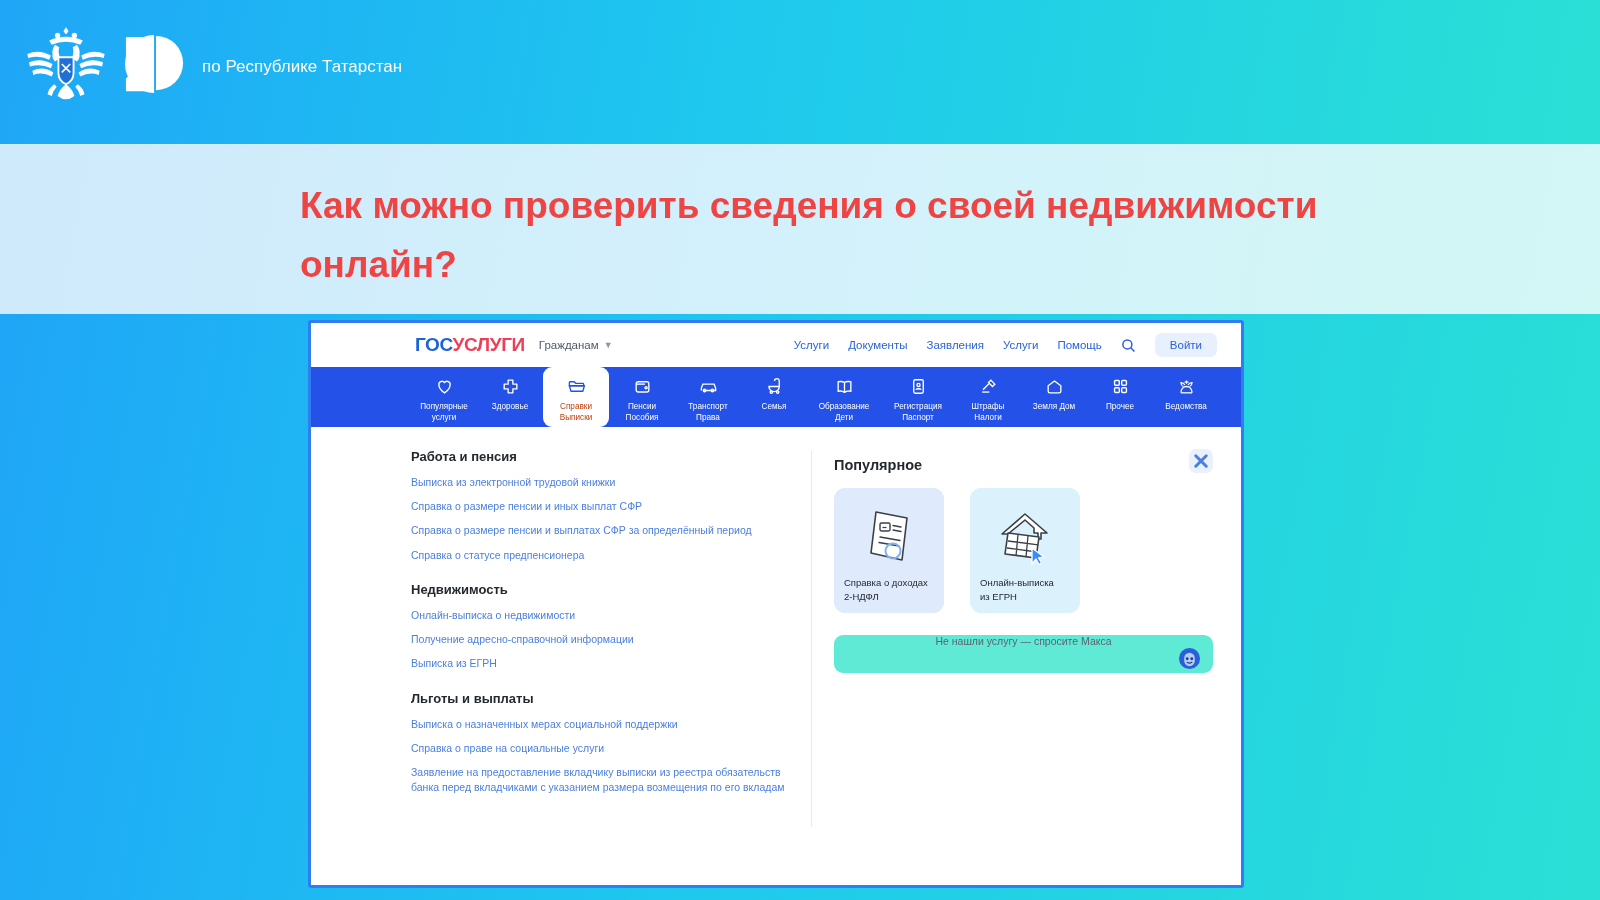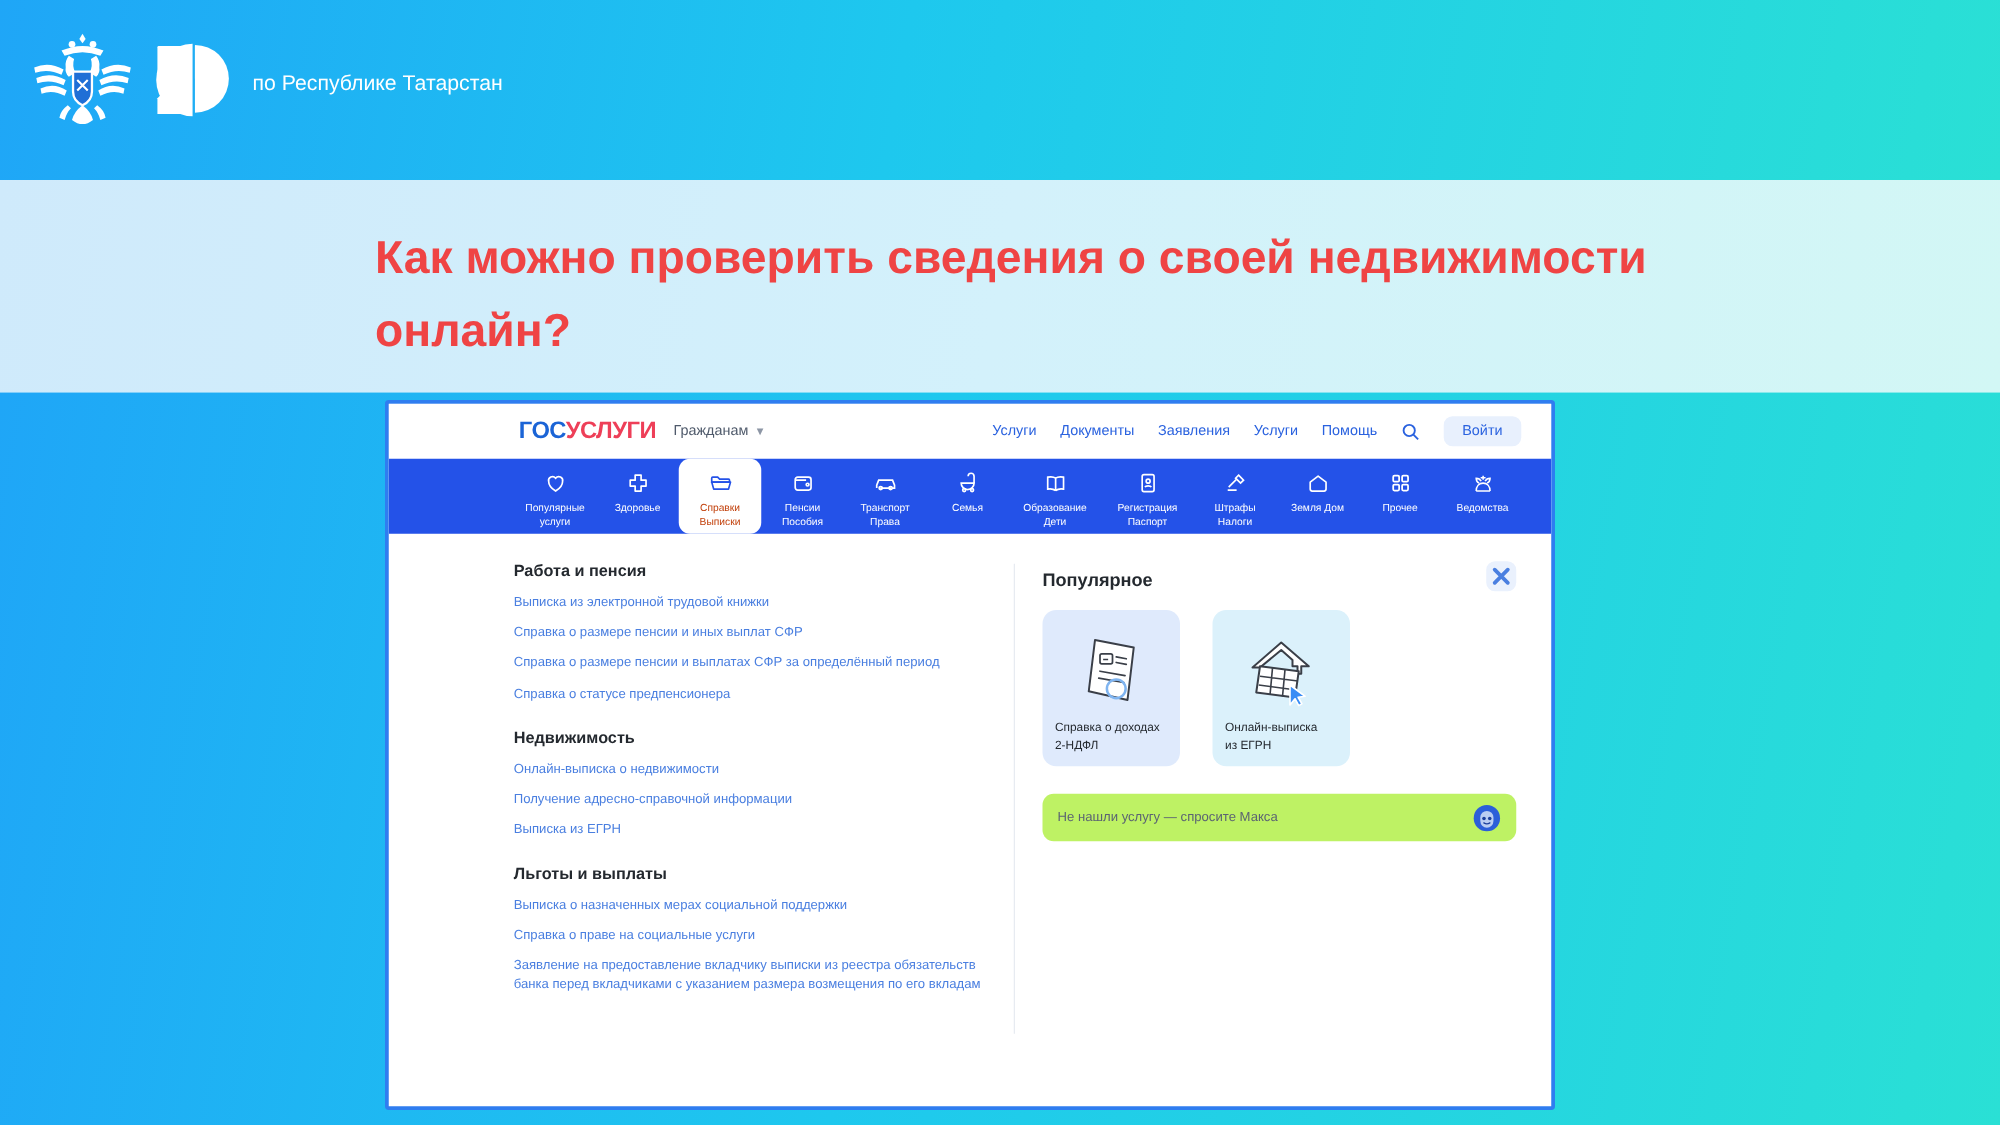--- a/index.html
+++ b/index.html
@@ -111,22 +111,22 @@
   .card {
     width: 110px; height: 125px; border-radius: 11px; padding: 10px;
     display: flex; flex-direction: column; cursor: pointer; position: relative;
   }
   .card-a { background: #dfeafc; }
   .card-b { background: #dbf1fb; }
   .card .art { flex: 1; display: flex; align-items: center; justify-content: center; }
   .card .cap { font-size: 9.5px; color: #24292f; line-height: 1.4; }
 
   .ask {
-    margin-top: 22px; height: 38px; background: #bef264; border-radius: 9px;
-    display: flex; align-items: center; padding: 0 12px; cursor: pointer;
+    margin-top: 22px; height: 38px; background: #5eead4; border-radius: 9px;
+    display: flex; align-items: center; padding: 0 12px; cursor: pointer; flex-direction: column;
   }
   .ask-text { font-size: 10.5px; color: #5b6472; }
   .ask-bot { margin-left: auto; width: 23px; height: 23px; }
 </style>
 </head>
 <body>
 
 <div class="bg-top"></div>
 <div class="bg-mid"></div>
 <div class="bg-bottom"></div>

